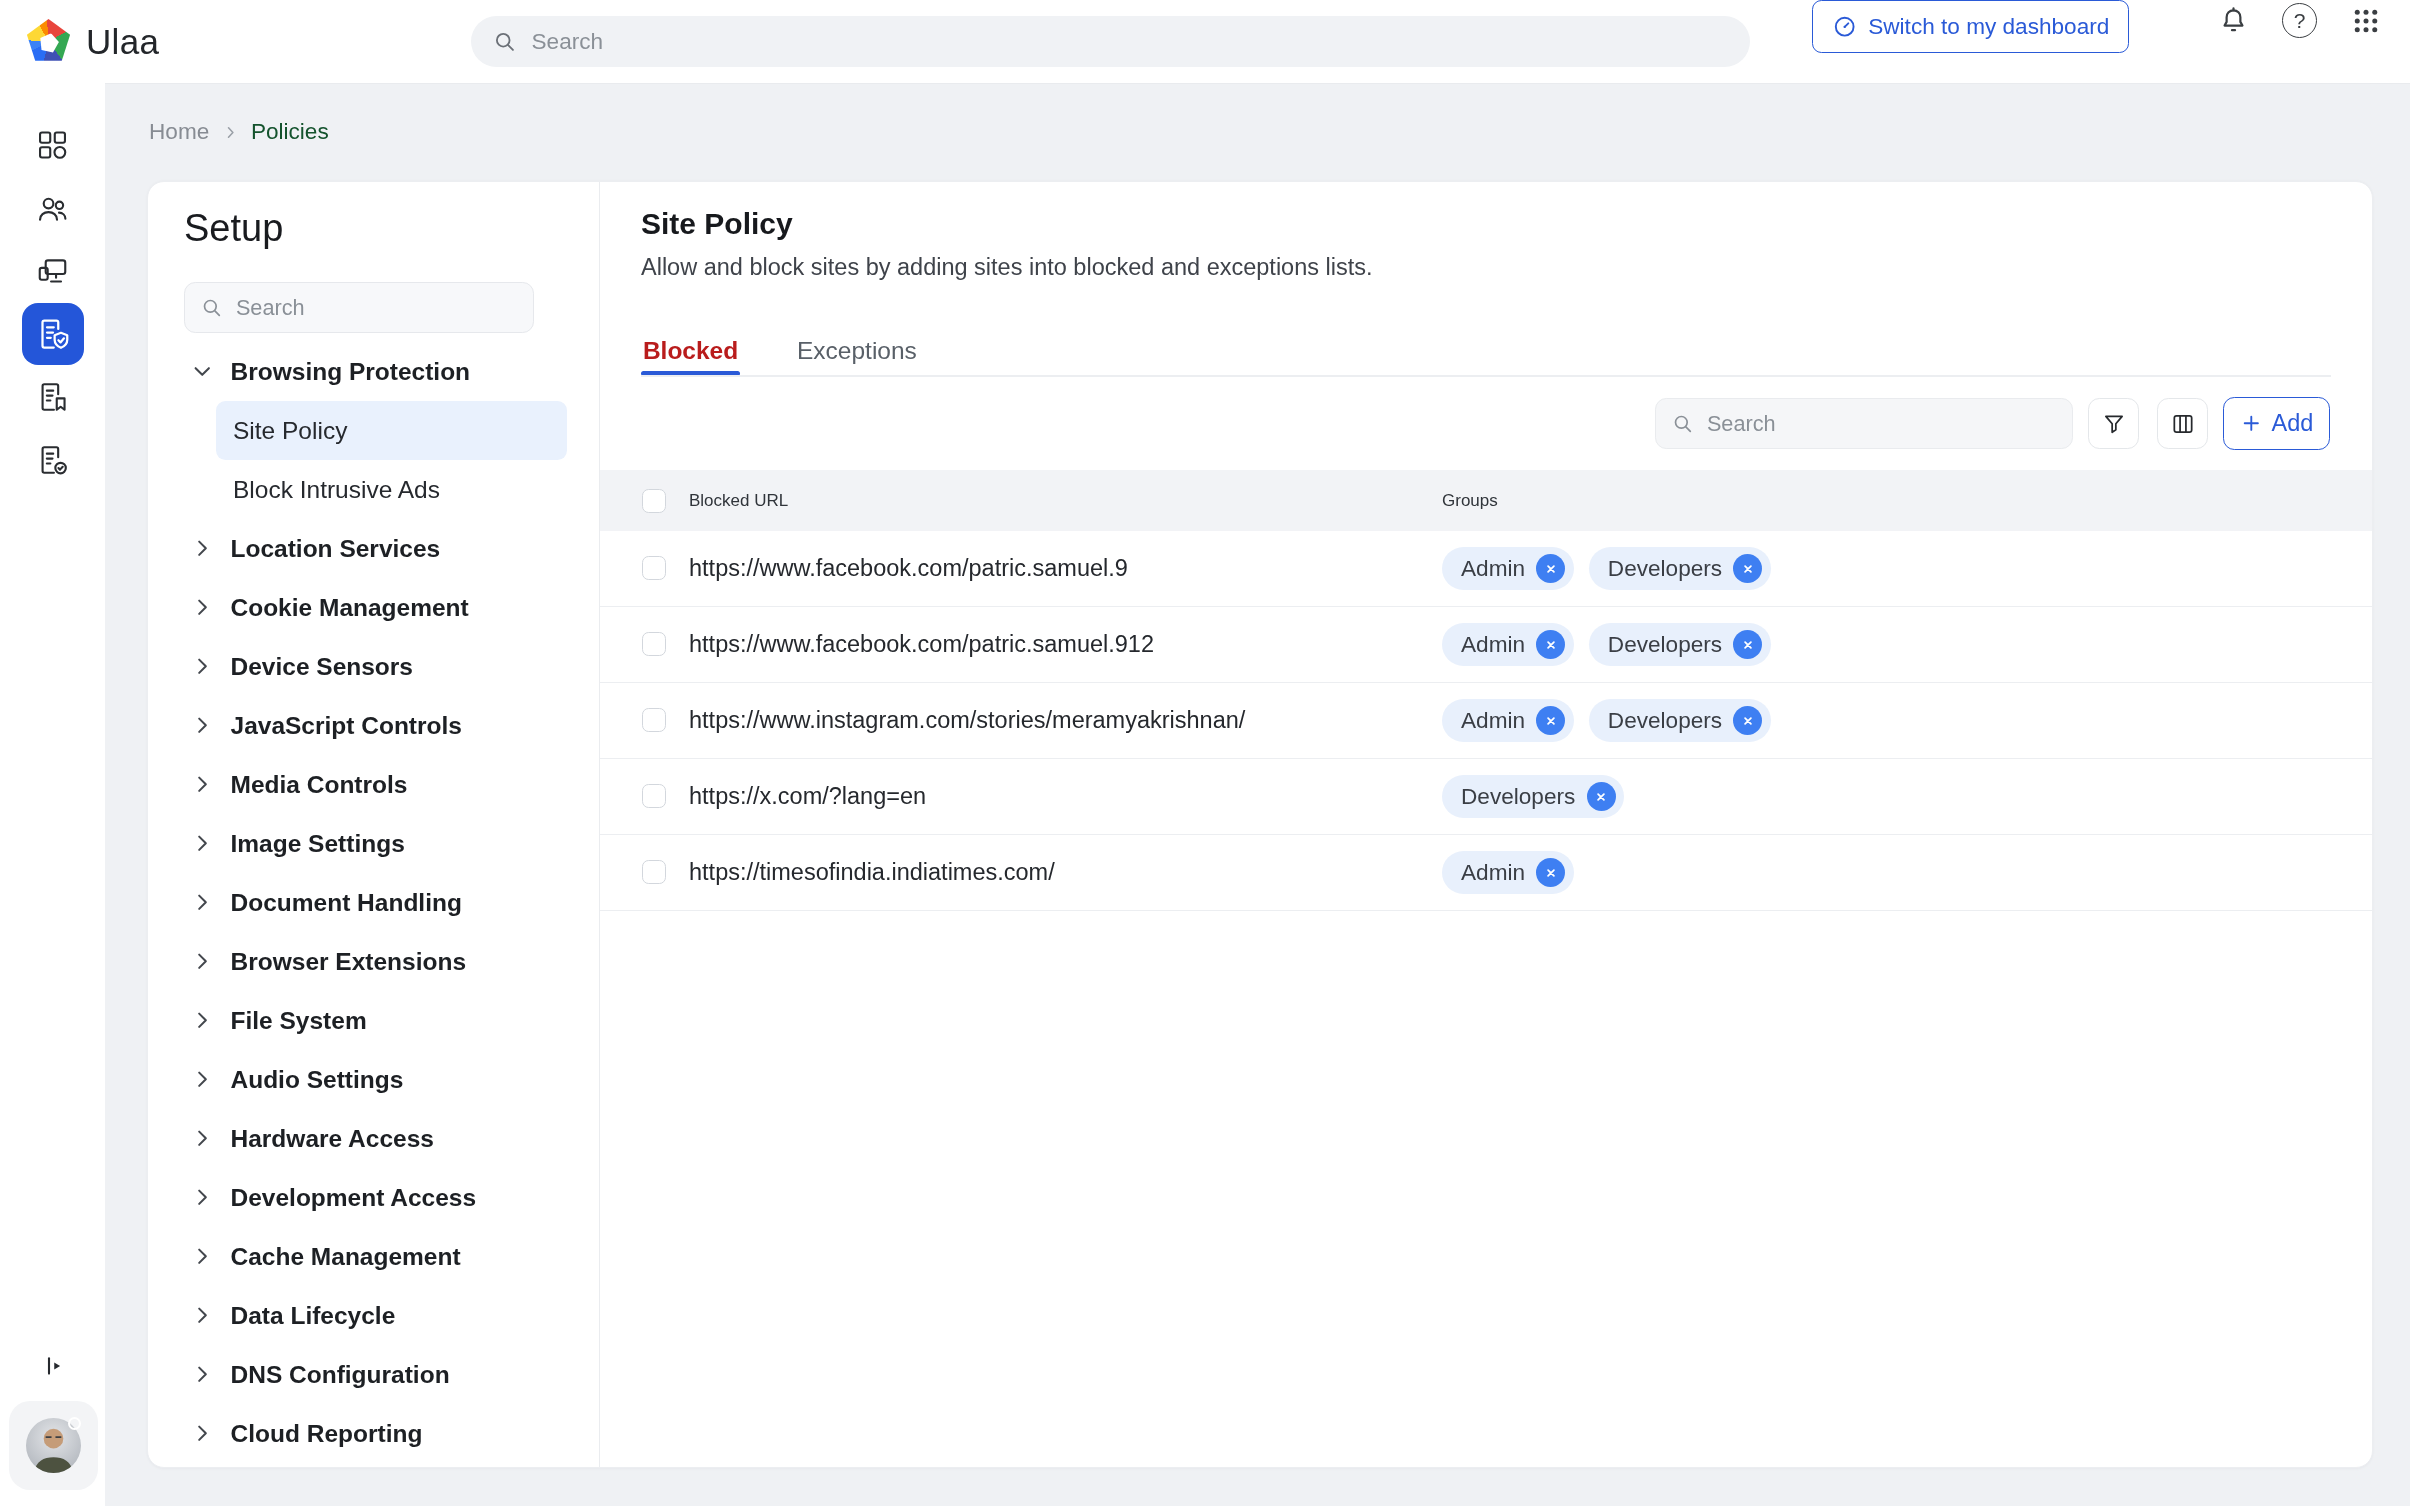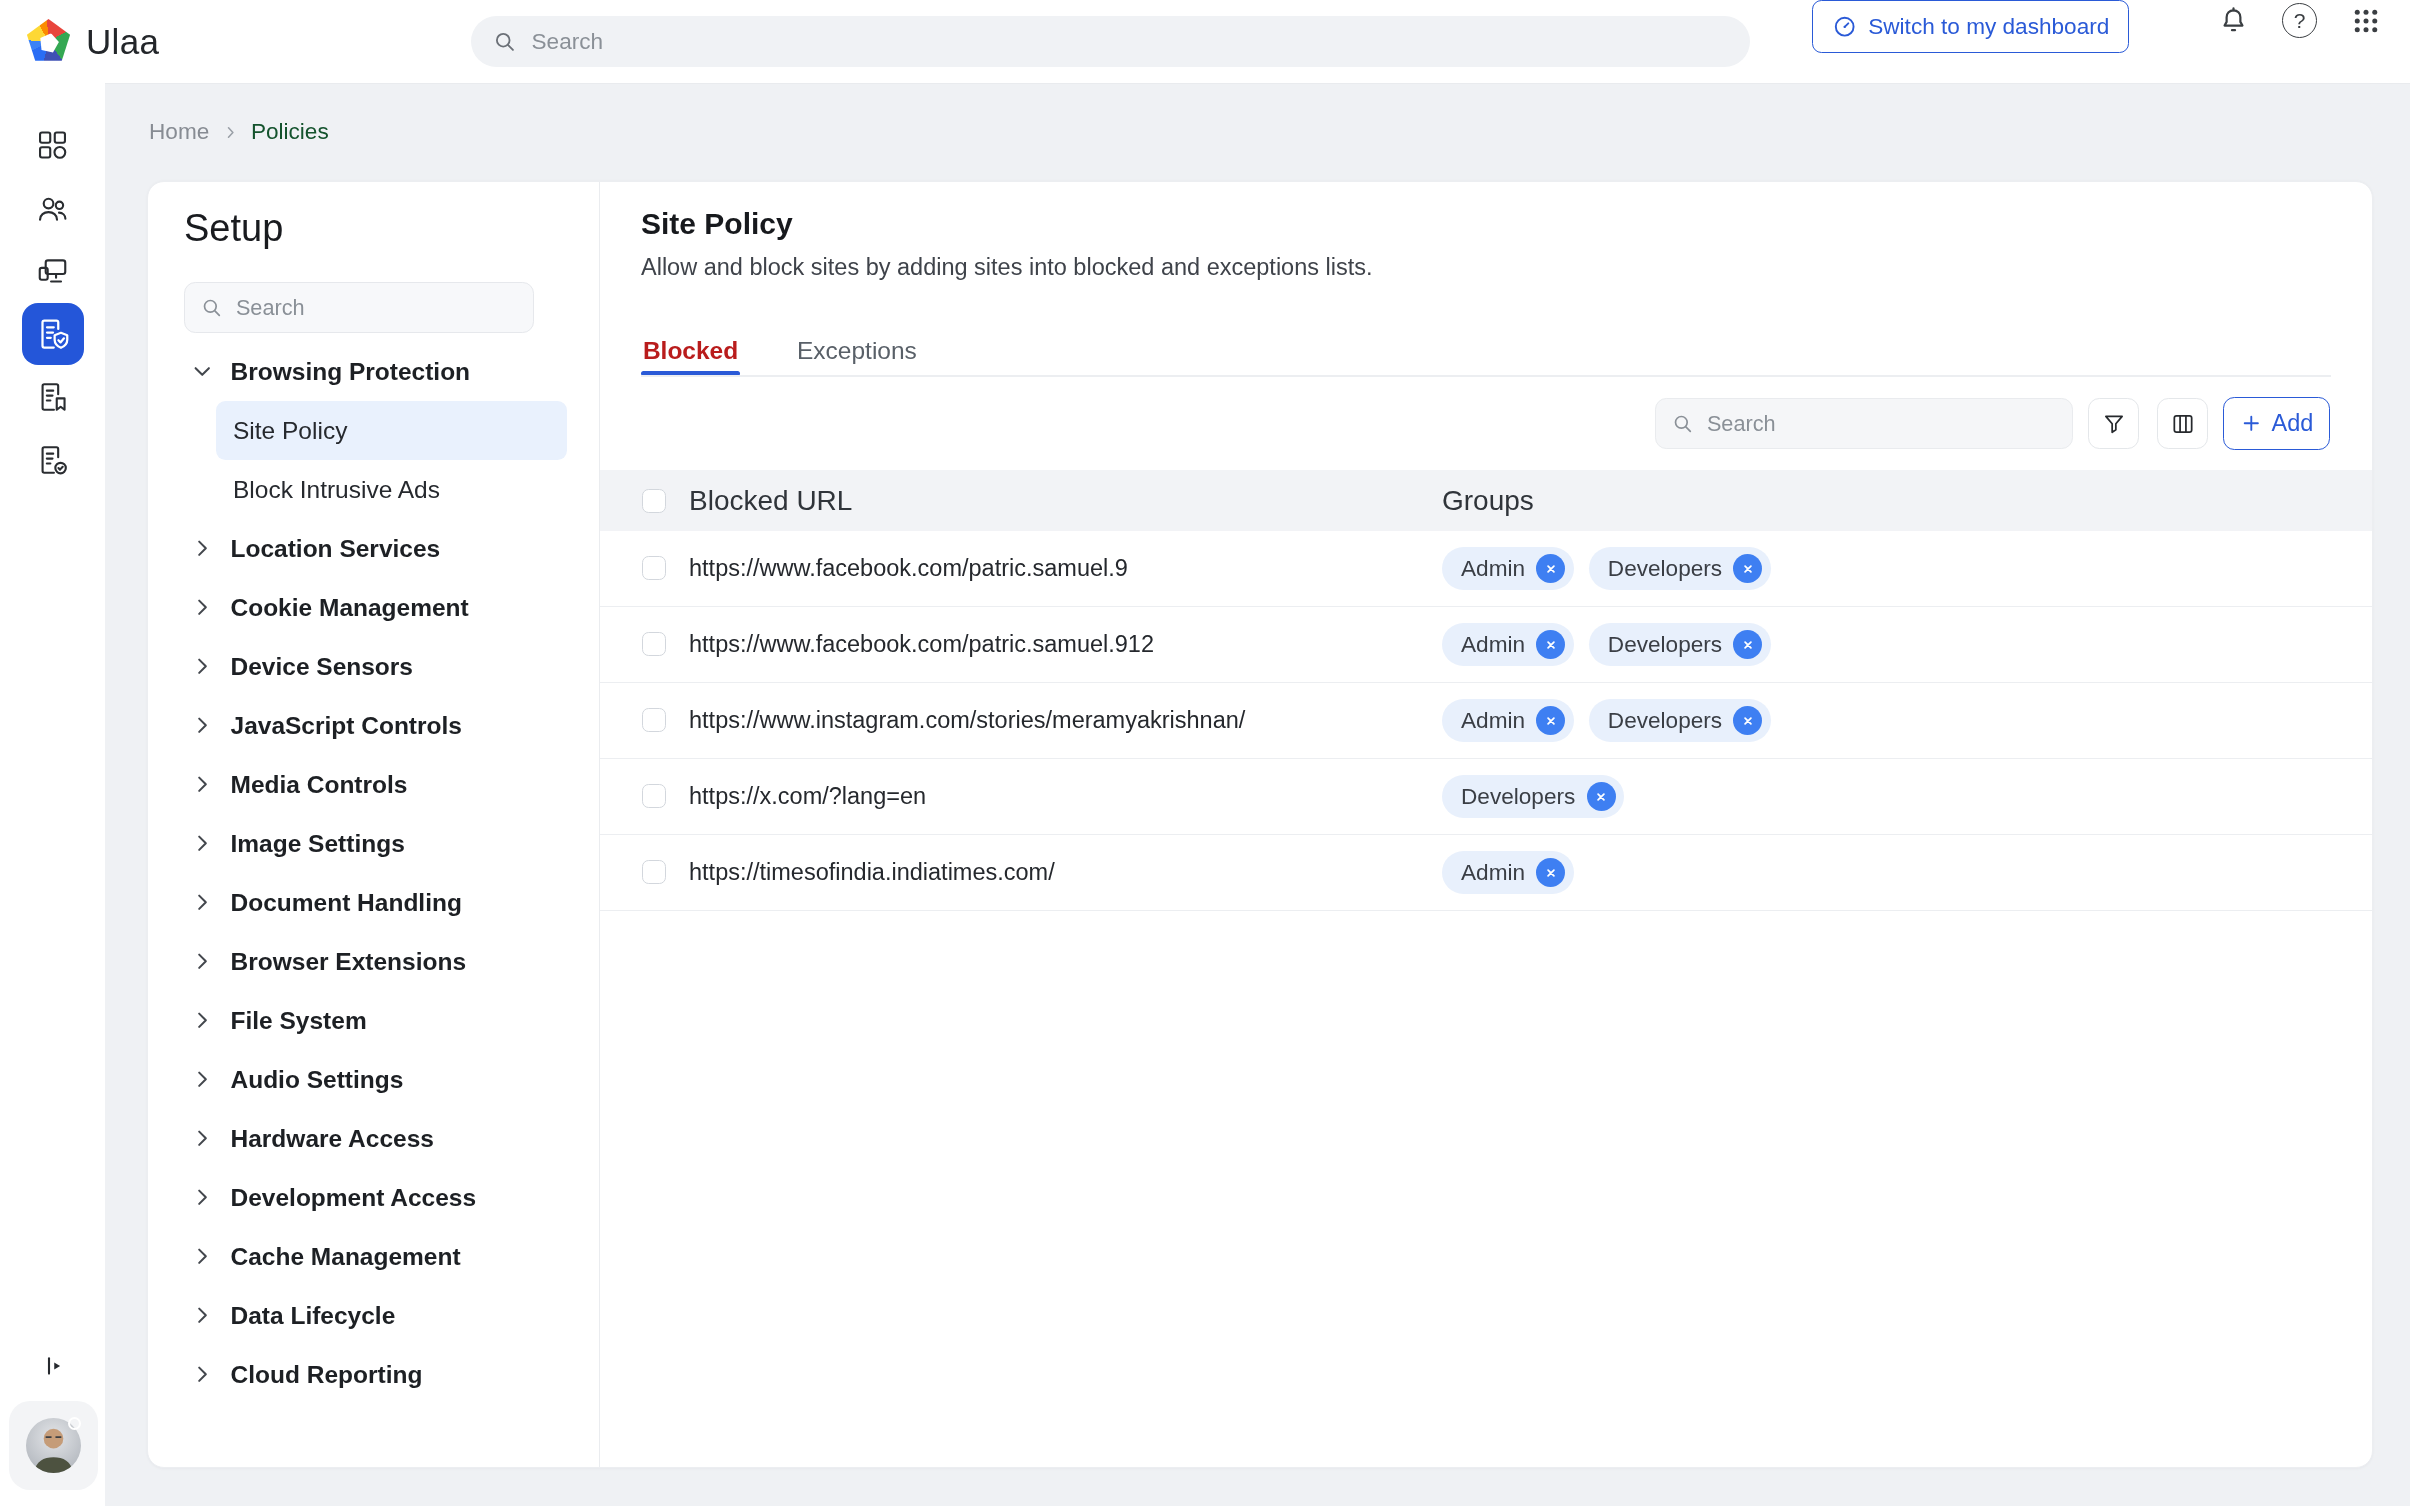--- a/index.html
+++ b/index.html
@@ -80,21 +80,21 @@
     border:0.9px solid #e9ebee;border-radius:11.3px;display:flex;align-items:center;gap:11.3px;padding:0 15px;box-sizing:border-box;}
   .tb-search input{flex:1;border:0;background:transparent;outline:none;font-size:21.7px;color:#33363b;min-width:0;}
   .tb-btn{position:absolute;top:216px;width:51px;height:51px;border:0.9px solid #e4e7ea;border-radius:11.3px;
     background:#fff;display:flex;align-items:center;justify-content:center;cursor:pointer;box-sizing:border-box;}
   .tb-filter{left:1488px;}
   .tb-cols{left:1557px;}
   .add-btn{position:absolute;left:1623px;top:215px;width:107px;height:53px;border:1.9px solid #2a5ad7;
     border-radius:11.3px;background:#fff;color:#2a5ad7;font-size:23.5px;display:flex;align-items:center;
     justify-content:center;gap:9.4px;cursor:pointer;box-sizing:border-box;}
 
-  .thead{position:absolute;left:0;right:0;top:288px;height:61px;background:#f2f3f6;font-size:28px;color:#30343a;}
+  .thead{position:absolute;left:0;right:0;top:288px;height:61px;background:#f2f3f6;font-size:17px;color:#30343a;}
   .thead .cb{position:absolute;left:42px;top:19px;}
   .col-url{position:absolute;left:89px;top:0;height:61px;display:flex;align-items:center;}
   .col-groups{position:absolute;left:842px;top:0;height:61px;display:flex;align-items:center;}
   #table-body{position:absolute;left:0;right:0;top:349px;}
   .trow{position:relative;height:75px;border-bottom:0.9px solid #eceef1;}
   .trow .cb{position:absolute;left:42px;top:25.4px;}
   .turl{position:absolute;left:89px;top:0;height:75px;display:flex;align-items:center;font-size:23.5px;color:#25282d;}
   .tgroups{position:absolute;left:842px;top:0;height:75px;display:flex;align-items:center;gap:15px;}
   .chip{height:43px;border-radius:21.7px;background:#e8f0fc;display:flex;align-items:center;gap:11.3px;
     padding:0 8.5px 0 19px;font-size:22.6px;color:#3a3e45;}
@@ -391,20 +391,28 @@
               </svg>
             </span>
             <span class="tree-label">Data Lifecycle</span>
           </div>
           <div class="tree-row cat">
             <span class="chevron">
               <svg viewBox="0 0 24 24" width="24.5" height="24.5" fill="none" stroke="#43474d" stroke-width="2" stroke-linecap="round" stroke-linejoin="round">
                 <polyline points="9 5.5 15.5 12 9 18.5"></polyline>
               </svg>
             </span>
+            <span class="tree-label">DNS Configuration</span>
+          </div>
+          <div class="tree-row cat">
+            <span class="chevron">
+              <svg viewBox="0 0 24 24" width="24.5" height="24.5" fill="none" stroke="#43474d" stroke-width="2" stroke-linecap="round" stroke-linejoin="round">
+                <polyline points="9 5.5 15.5 12 9 18.5"></polyline>
+              </svg>
+            </span>
             <span class="tree-label">Cloud Reporting</span>
           </div>
         </div>
     </aside>
 
     <main class="main">
       <h1 class="main-title" style="margin:0">Site Policy</h1>
       <p class="main-sub" style="margin:0">Allow and block sites by adding sites into blocked and exceptions lists.</p>
 
       <div id="tabs">

